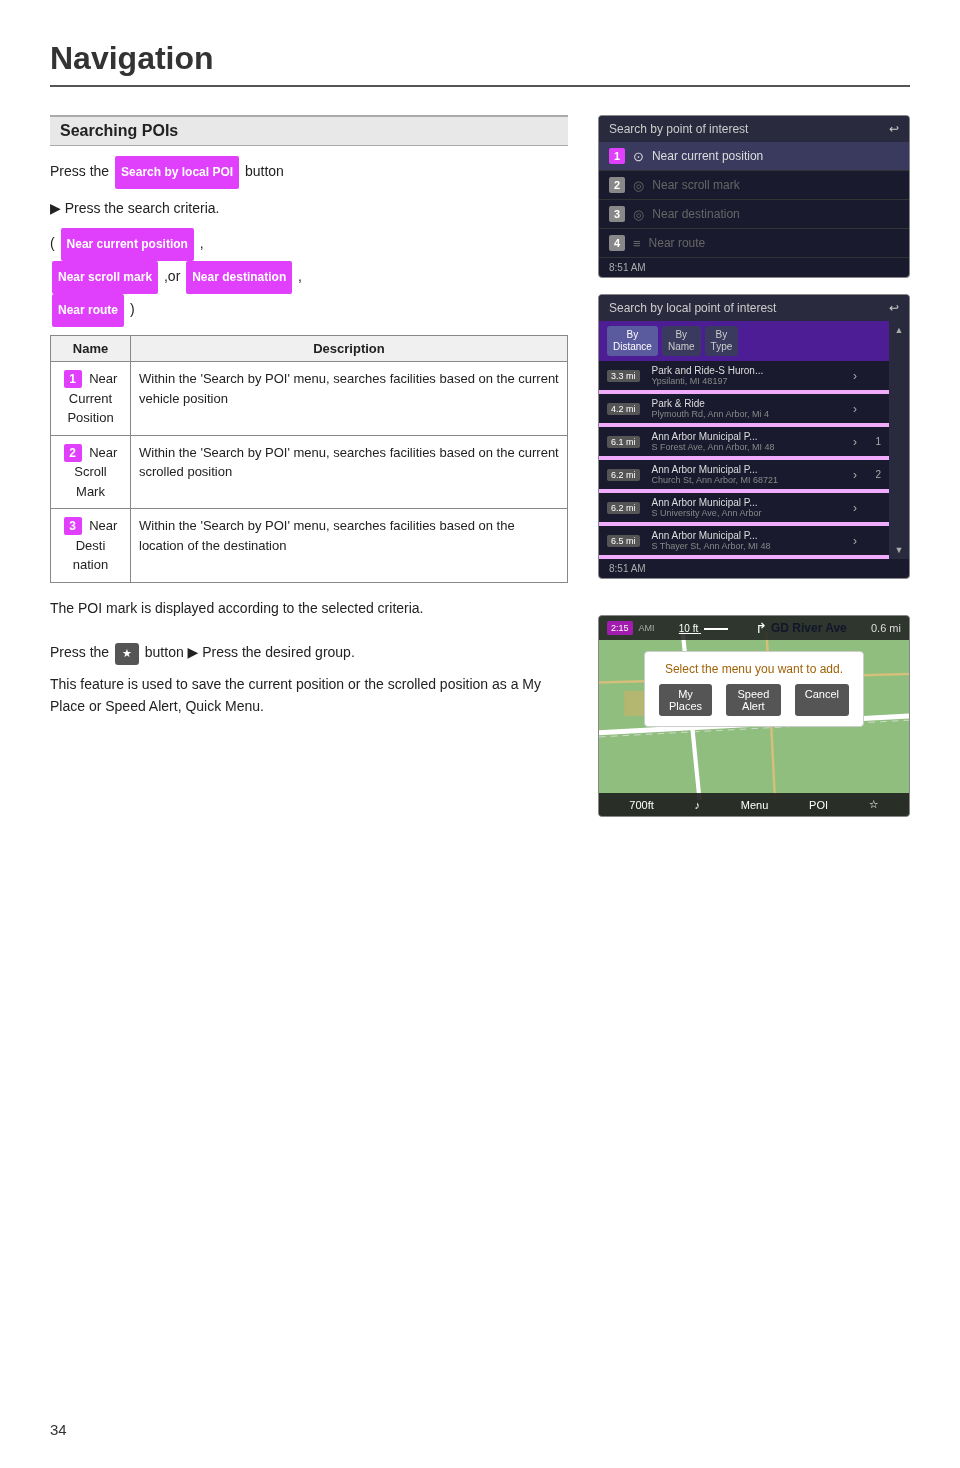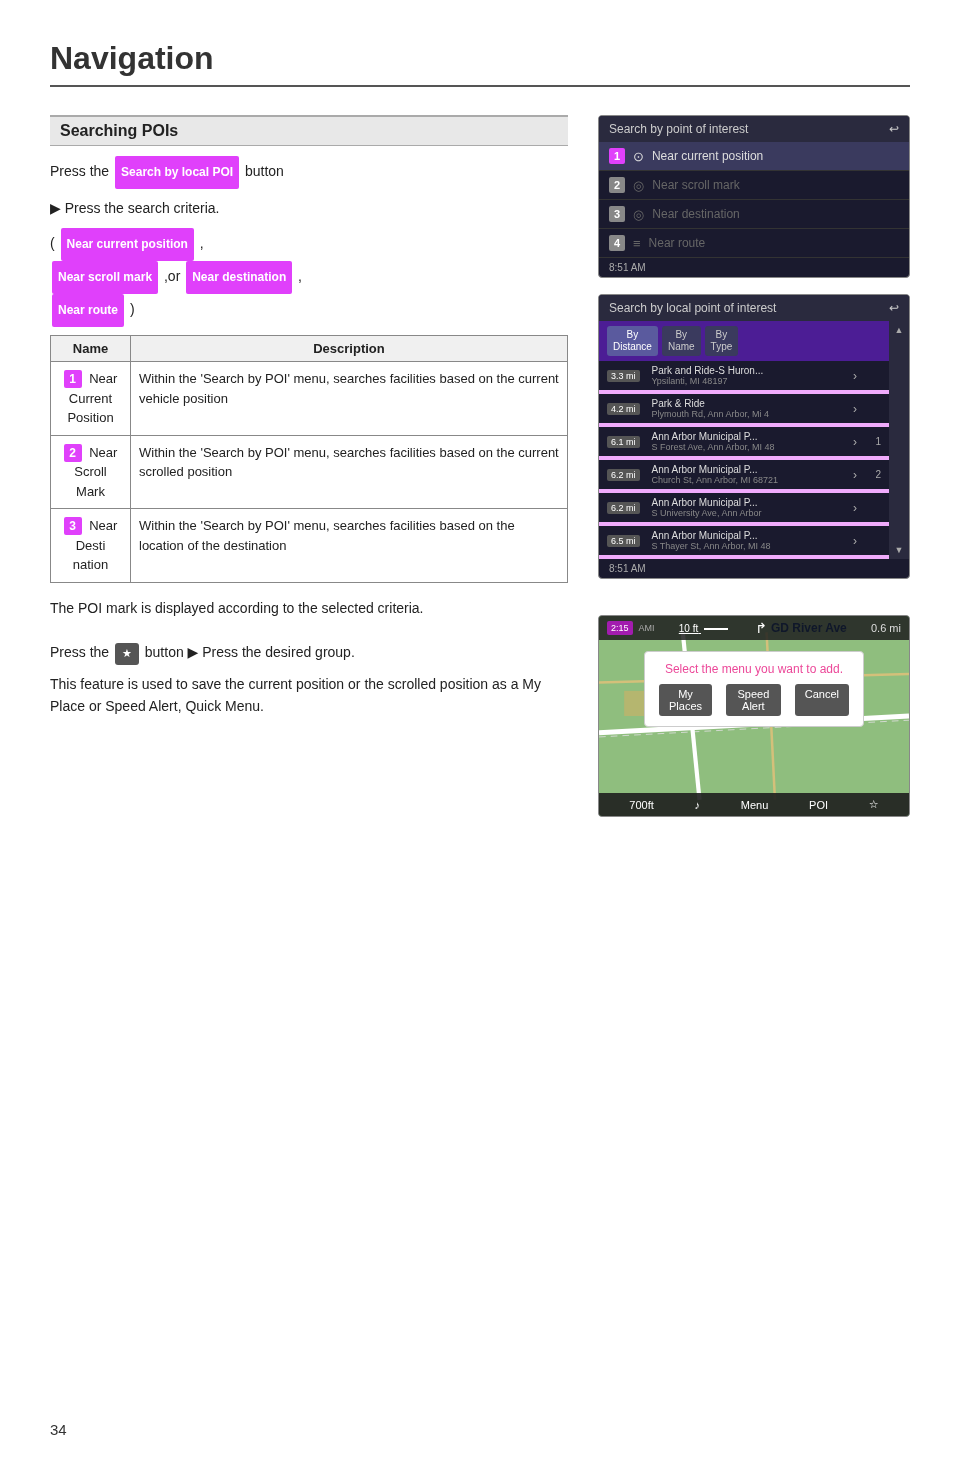--- a/index.html
+++ b/index.html
@@ -279,21 +279,21 @@
       transform: translateX(-50%);
       background: #fff;
       border: 1px solid #ccc;
       border-radius: 4px;
       padding: 10px 14px;
       text-align: center;
       min-width: 220px;
     }
     .map-modal-text {
       font-size: 12px;
-      color: #ec4899;
+      color: #a16207;
       margin-bottom: 8px;
     }
     .map-modal-btns {
       display: flex;
       gap: 14px;
       justify-content: center;
     }
     .map-btn {
       background: #555;
       color: #fff;

